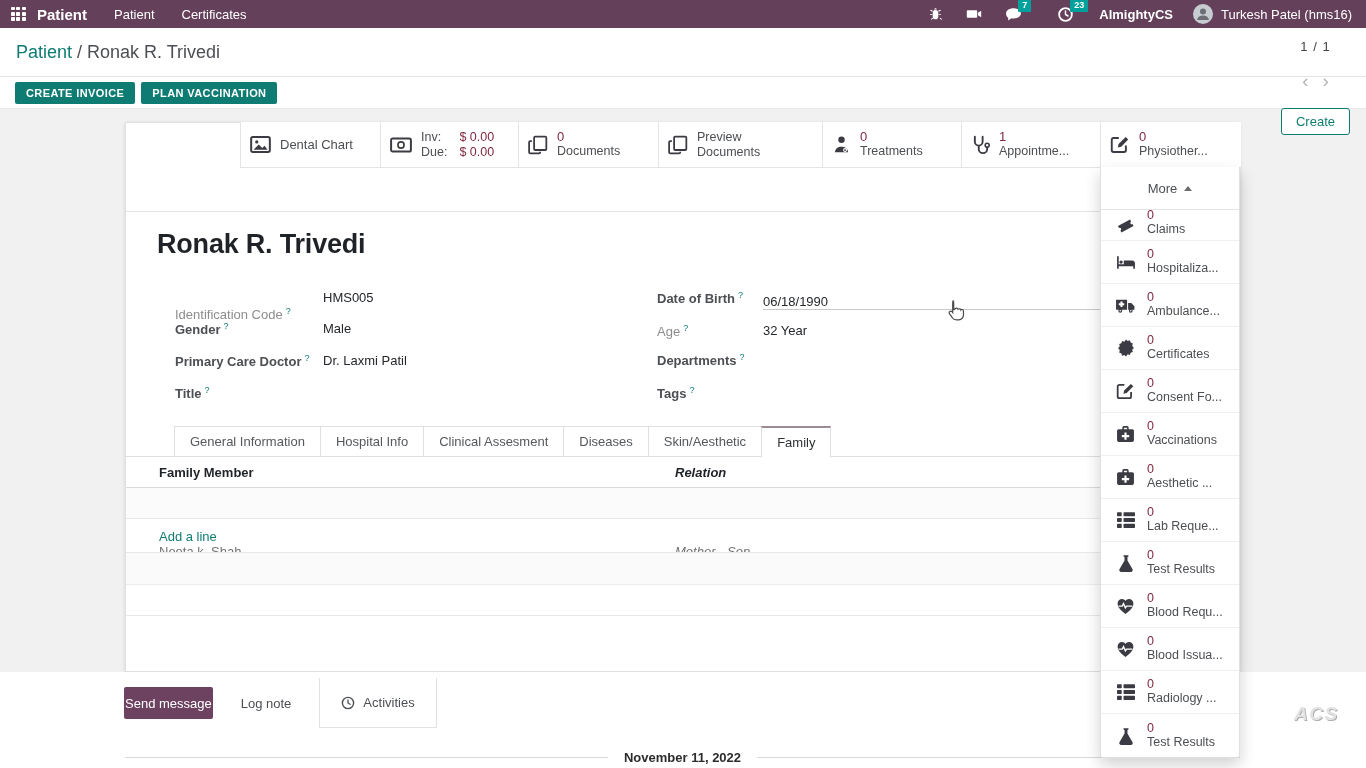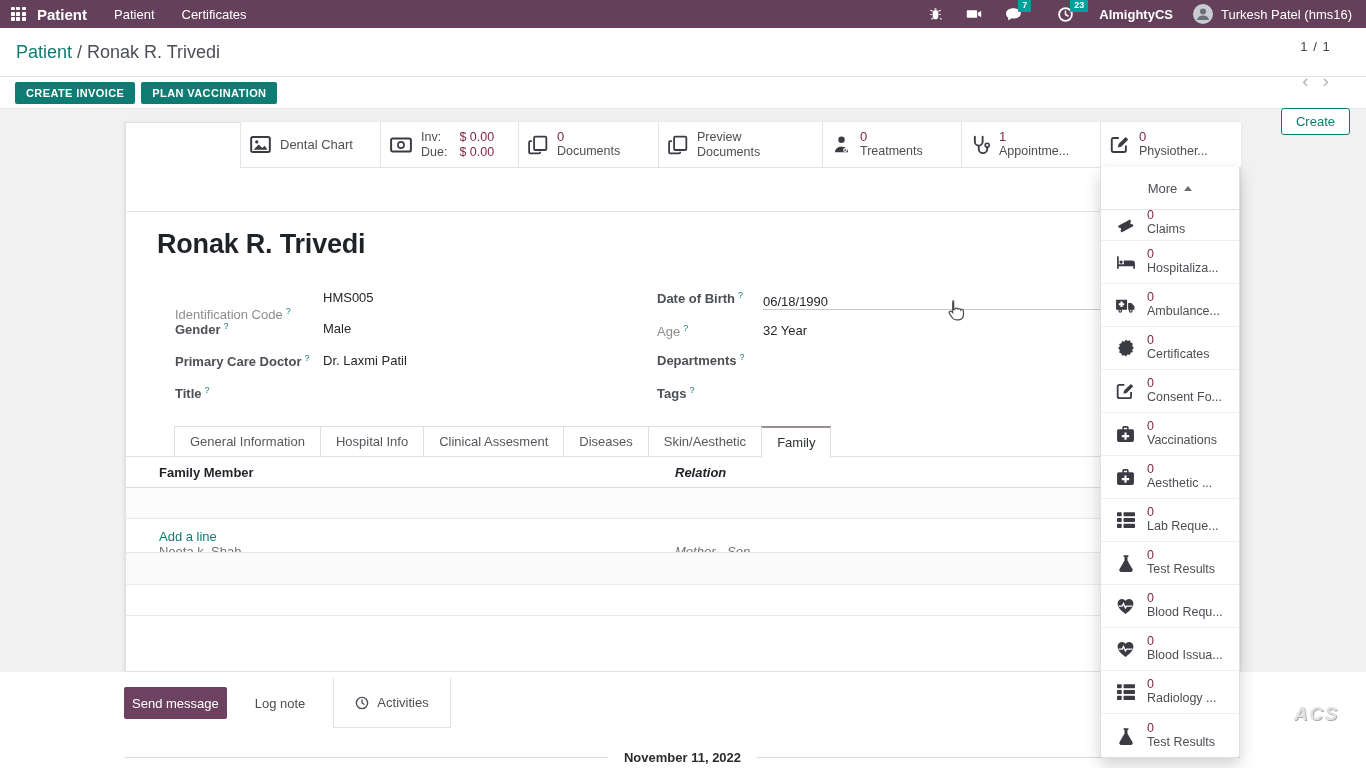--- a/index.html
+++ b/index.html
@@ -81,21 +81,21 @@
   .more-item.clipped { height:31px; overflow:hidden; }
   .more-item.clipped .mi-num { margin-top:-5px; }
   .mi-ic { width:21px; color:#3b3b43; flex:none; display:flex; justify-content:center; }
   .mi-text { display:flex; flex-direction:column; }
   .mi-num { color:#81293f; font-size:12.5px; line-height:13px; }
   .mi-lab { color:#4c4f53; font-size:12.5px; line-height:15px; white-space:nowrap; }
 
   
   .chatter { position:absolute; top:672px; left:0; right:0; height:96px; background:#fff; }
   .chat-row { position:absolute; top:6px; left:124px; height:50px; display:flex; align-items:stretch; }
-  .send-btn { background:#6d4260; color:#fff; font-size:13px; border:none; padding:0 8px; height:32px; align-self:center; border-radius:2px; cursor:pointer; font-family:inherit; }
+  .send-btn { background:#6d4260; color:#fff; font-size:13px; border:none; padding:0 1px; height:32px; align-self:center; border-radius:2px; cursor:pointer; font-family:inherit; }
   .log-note { font-size:13px; color:#4c4f53; display:flex; align-items:center; padding:0 28px; cursor:pointer; }
   .activities-cell { border:1px solid #e2e2e2; border-top:none; display:flex; align-items:center; gap:8px; padding:0 21px; font-size:13px; color:#4c4f53; cursor:pointer; }
   .date-divider { position:absolute; top:750px; left:125px; width:1115px; display:flex; align-items:center; font-size:13px; font-weight:bold; color:#2c2c2c; z-index:40; }
   .dline { flex:1; border-top:1px solid #dadada; }
   .date-divider b { margin:0 16px; font-weight:bold; }
 
   .watermark { position:absolute; left:1294px; top:703px; font-size:19px; font-style:italic; font-weight:bold; letter-spacing:1.5px; color:#e2e2e2; text-shadow:1px 1px 0 #adadad; z-index:45; }
 
   .mouse-cursor { position:absolute; left:945px; top:299px; z-index:90; }
 </style>

